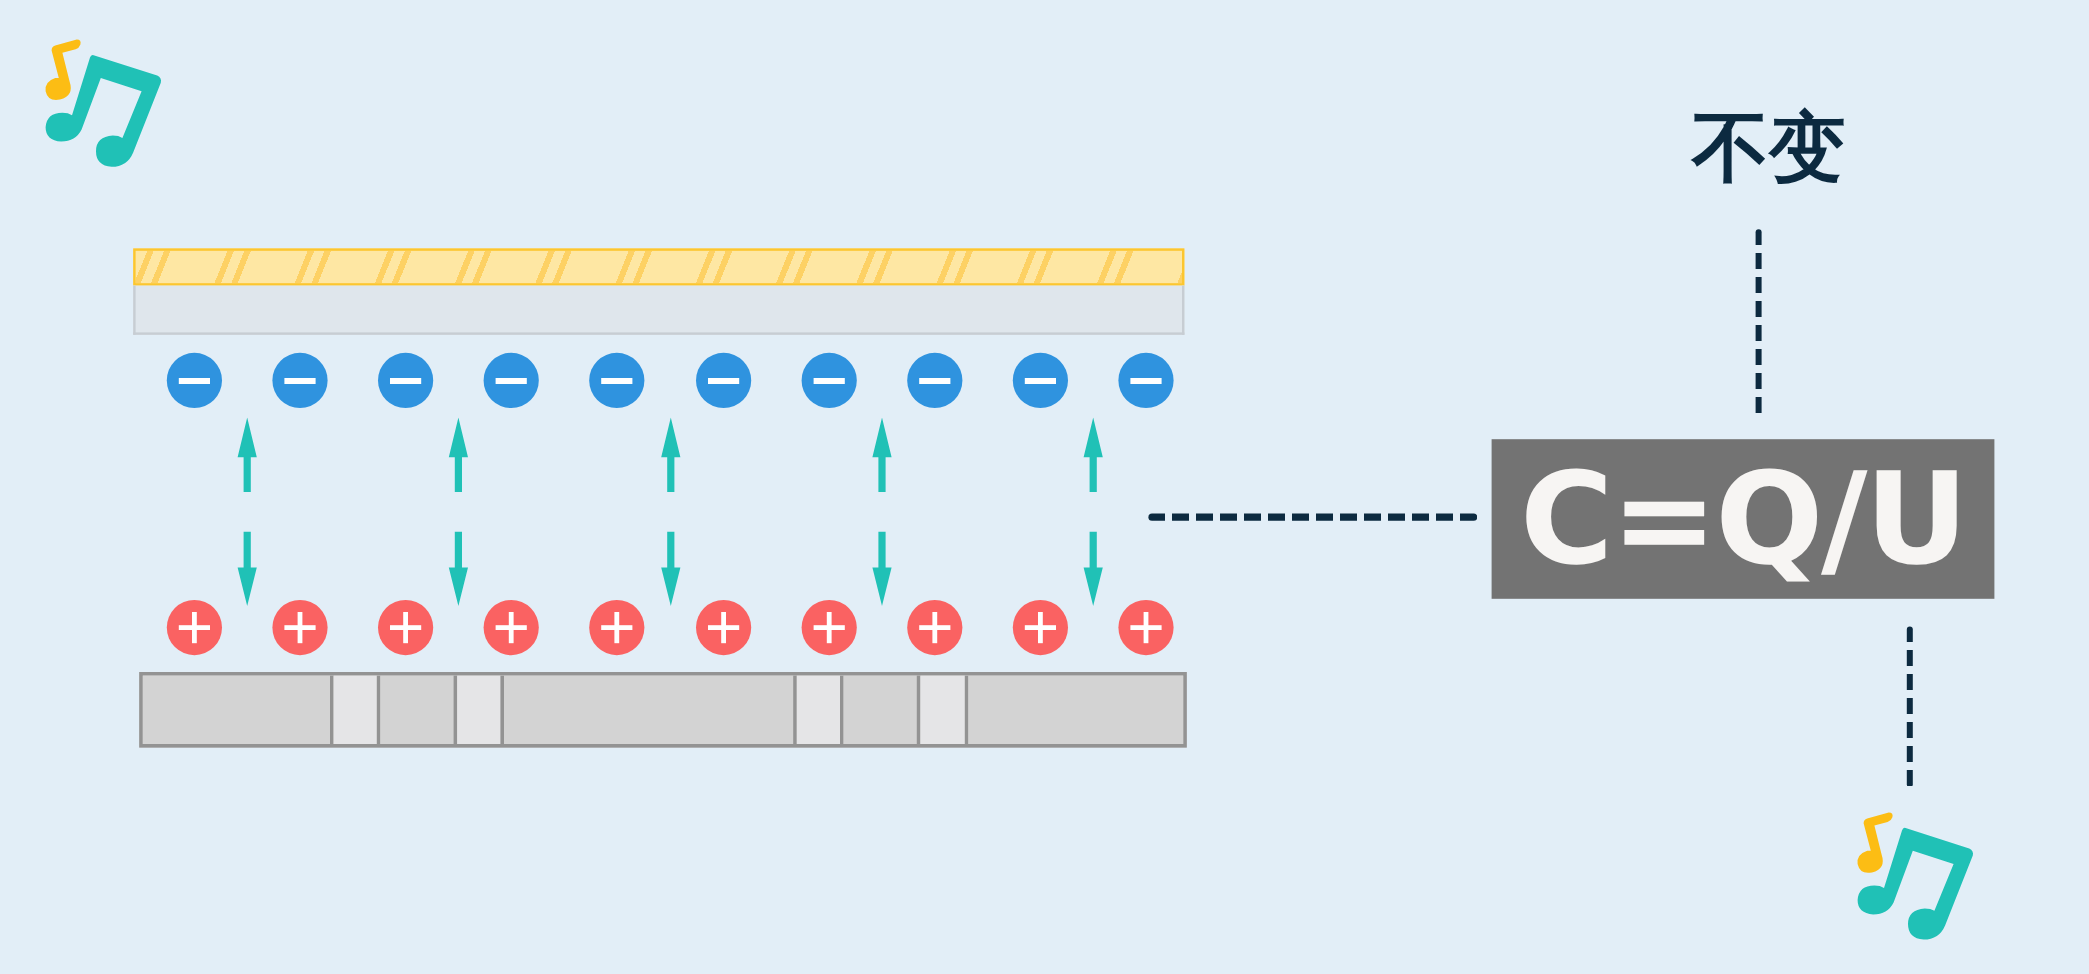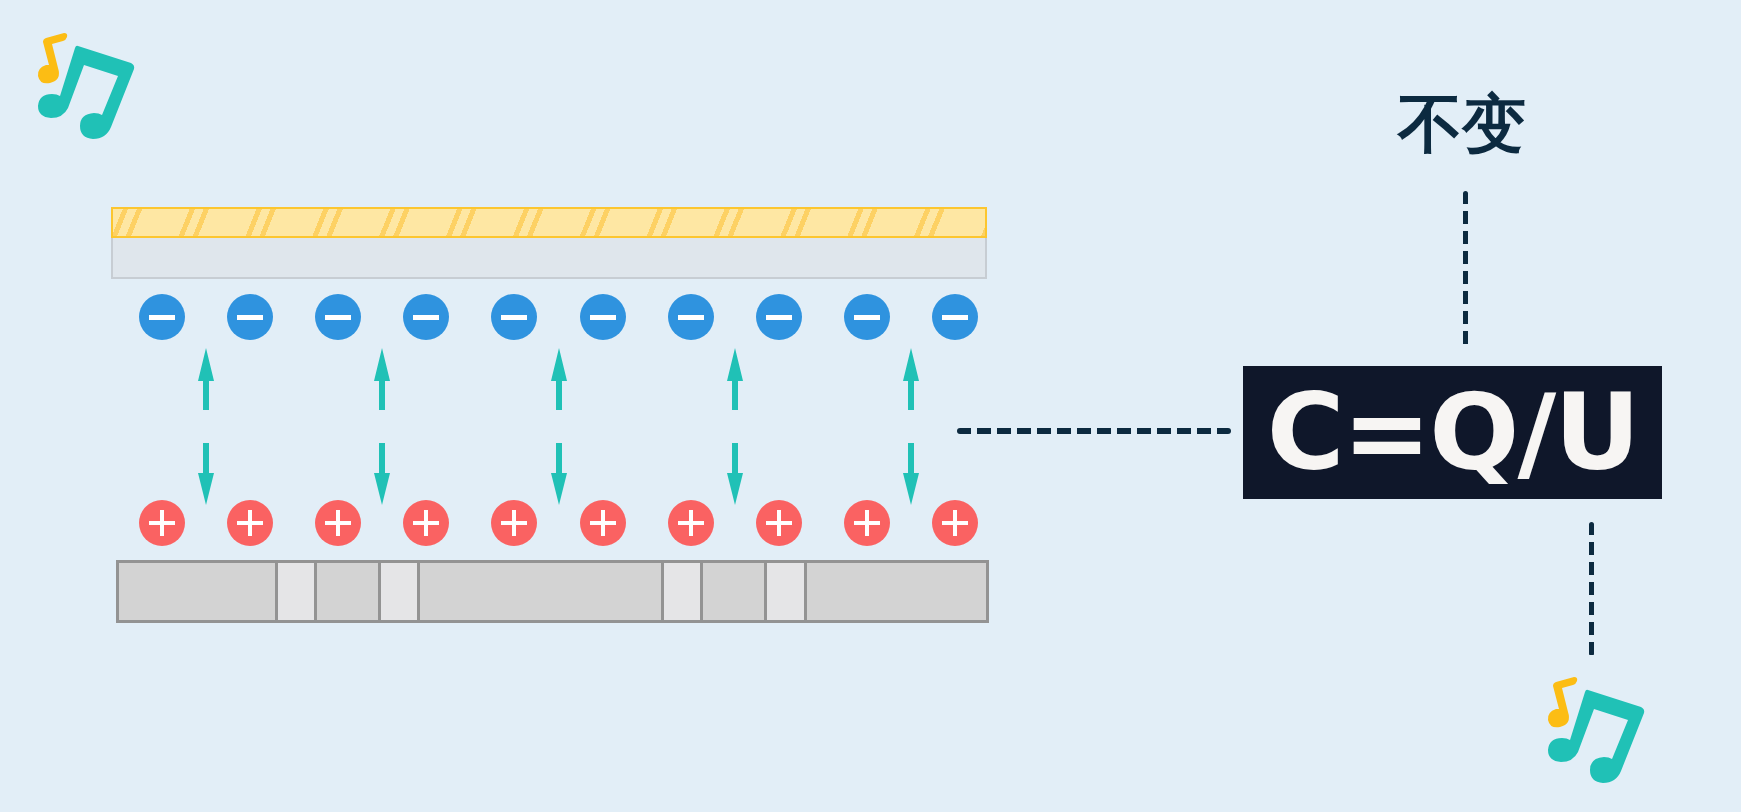--- a/index.html
+++ b/index.html
@@ -61,27 +61,27 @@
   .dash-v {
     position: absolute; width: 5px;
     background-image: repeating-linear-gradient(180deg, #0c2a40 0px, #0c2a40 13px, transparent 13px, transparent 20px);
     border-radius: 3px;
   }
   #dash-up { left: 1463px; top: 191px; height: 156px; }
   #dash-down { left: 1589px; top: 522px; height: 134px; }
 
   #formula-box {
     left: 1243px; top: 366px; width: 419px; height: 133px;
-    background: #0f172a; color: #f7f5f3;
+    background: #737373; color: #f7f5f3;
     display: flex; align-items: center; justify-content: center;
     font-family: "DejaVu Sans", sans-serif; font-weight: bold;
     font-size: 106px; letter-spacing: -2px; line-height: 1;
   }
   #invariant-label {
-    left: 1398px; top: 92px; width: 140px; text-align: left;
+    left: 1398px; top: 92px; width: 140px; text-align: right;
     font-size: 64px; font-weight: bold; color: #0c2a40; line-height: 1;
     font-family: "DejaVu Sans", sans-serif;
   }
 </style>
 </head>
 <body>
 
 <svg class="note" id="note-top" viewBox="0 0 120 125">
   <g>
     <path d="M28 10 L46 5 Q50 5 49 9 Q48 12 45 13 L34 16 L40 40 Q44 52 32 55 Q22 57 20 48 Q19 40 28 37 L31 37 L25 14 Q25 11 28 10 Z" fill="#fcbd14"></path>

